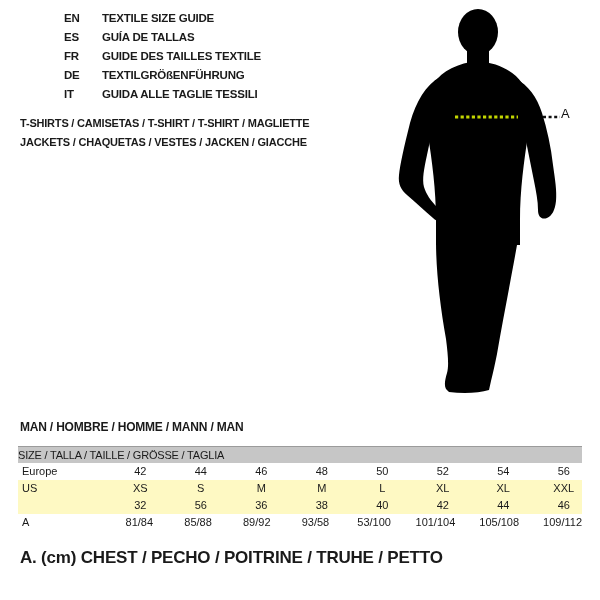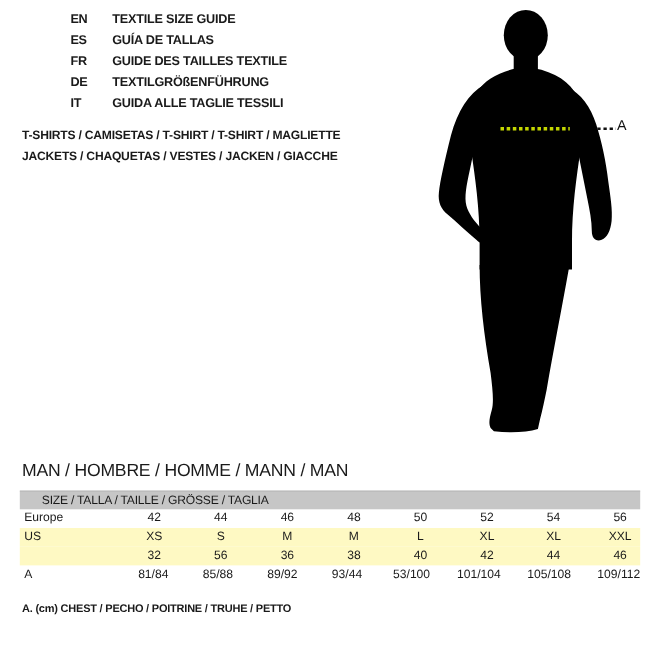--- a/index.html
+++ b/index.html
@@ -20,35 +20,35 @@
   .category-block{left:20px;top:114px;}
   .category-line{font-size:11px;font-weight:bold;line-height:19px;letter-spacing:-0.2px;white-space:nowrap;}
 
   
   .figure{left:390px;top:5px;width:190px;height:390px;}
   .figure svg{display:block;width:190px;height:390px;}
   .sil{fill:#000000;}
   .measure-label{left:561px;top:106px;font-size:13px;font-weight:400;color:#111;}
 
   
-  .section-heading{left:20px;top:420px;font-size:16px;font-weight:normal;letter-spacing:-0.2px;white-space:nowrap;}
+  .section-heading{left:20px;top:420px;font-size:12px;font-weight:bold;letter-spacing:-0.2px;white-space:nowrap;}
 
   
   .size-table{left:18px;top:446px;width:564px;border-top:1px solid #9b9b9b;font-size:11px;}
   .tbl-header{
     height:16px;line-height:16px;background:#c6c6c6;
-    padding-left:20px;letter-spacing:-0.2px;white-space:nowrap;
+    padding-left:0;letter-spacing:-0.2px;white-space:nowrap;
   }
   .tbl-row{display:flex;height:17px;line-height:17px;gap:24px;}
   .tbl-row.shaded{background:#fef9c3;}
   .tbl-label{flex:0 0 76px;padding-left:4px;text-align:left;}
   .tbl-cell{flex:1 1 0;text-align:center;}
 
   
-  .footnote{left:20px;top:548px;font-size:10px;font-weight:bold;letter-spacing:-0.2px;white-space:nowrap;}
+  .footnote{left:20px;top:548px;font-size:17px;font-weight:bold;letter-spacing:-0.2px;white-space:nowrap;}
 </style>
 </head>
 <body>
 
 <div class="abs lang-list">
   <div class="lang-row">
     <span class="lang-code">EN</span>
     <span class="lang-label">TEXTILE SIZE GUIDE</span>
   </div>
   <div class="lang-row">
@@ -129,21 +129,21 @@
     <span class="tbl-cell">42</span>
     <span class="tbl-cell">44</span>
     <span class="tbl-cell">46</span>
   </div>
 
   <div class="tbl-row">
     <span class="tbl-label">A</span>
     <span class="tbl-cell">81/84</span>
     <span class="tbl-cell">85/88</span>
     <span class="tbl-cell">89/92</span>
-    <span class="tbl-cell">93/44</span>
+    <span class="tbl-cell">93/58</span>
     <span class="tbl-cell">53/100</span>
     <span class="tbl-cell">101/104</span>
     <span class="tbl-cell">105/108</span>
     <span class="tbl-cell">109/112</span>
   </div>
 </div>
 
 <div class="abs footnote">A. (cm) CHEST / PECHO / POITRINE / TRUHE / PETTO</div>
 
 </body></html>

